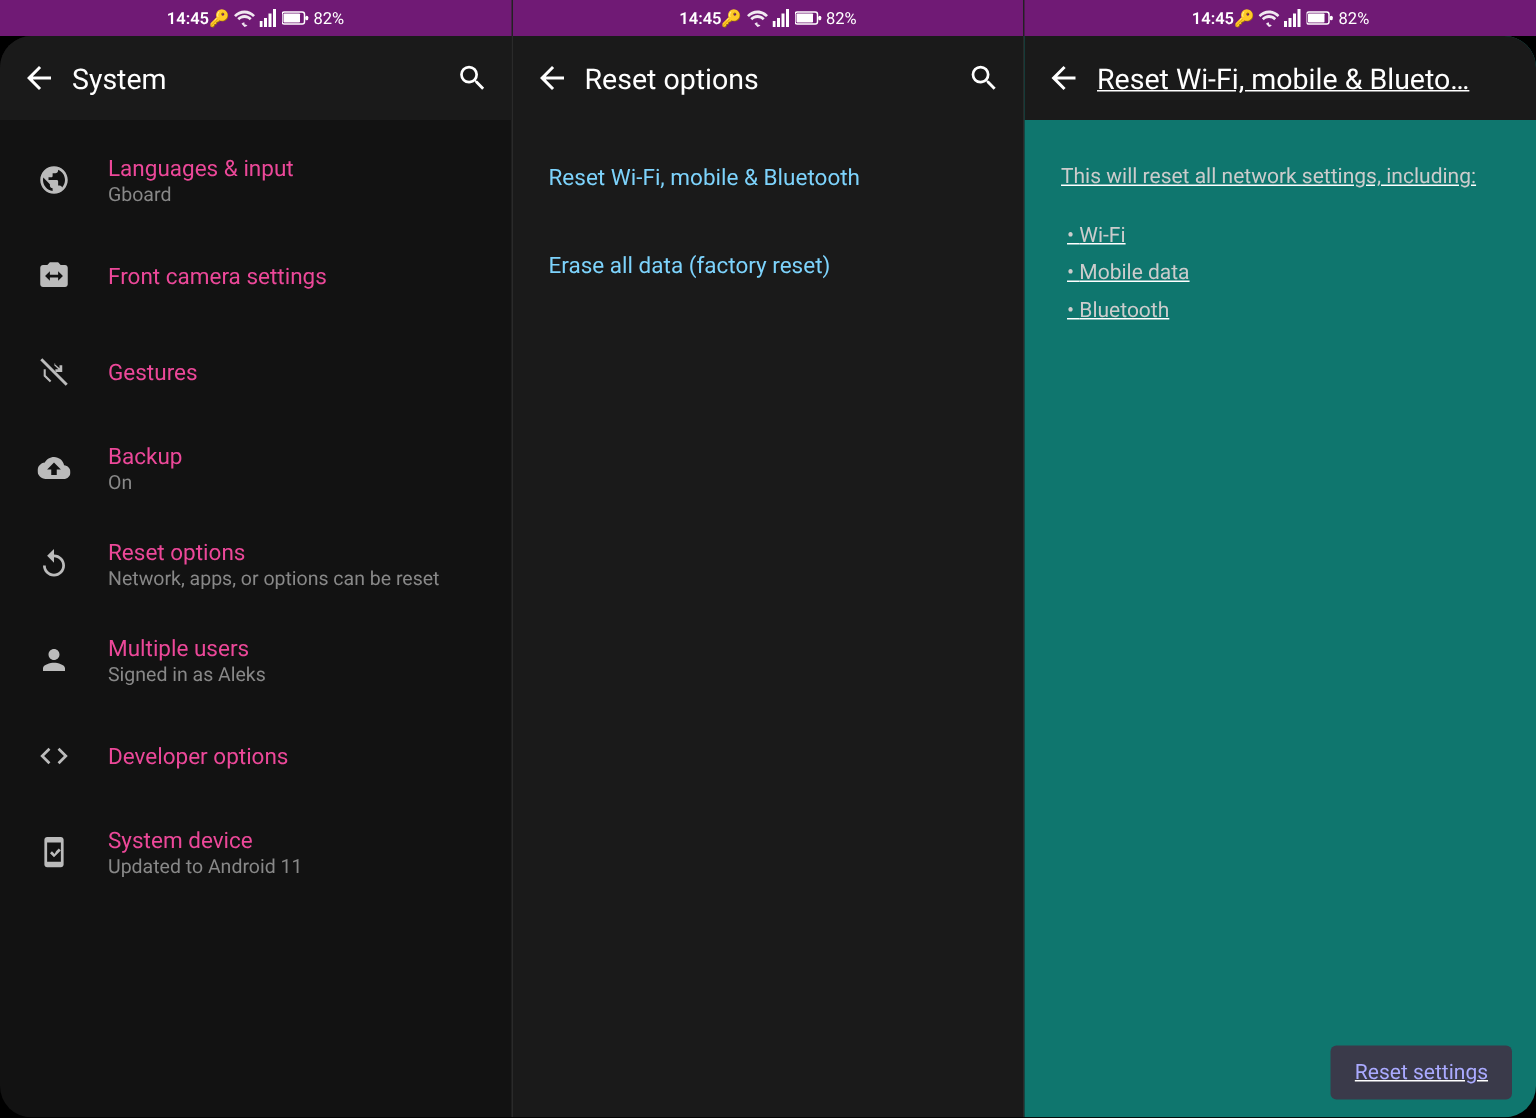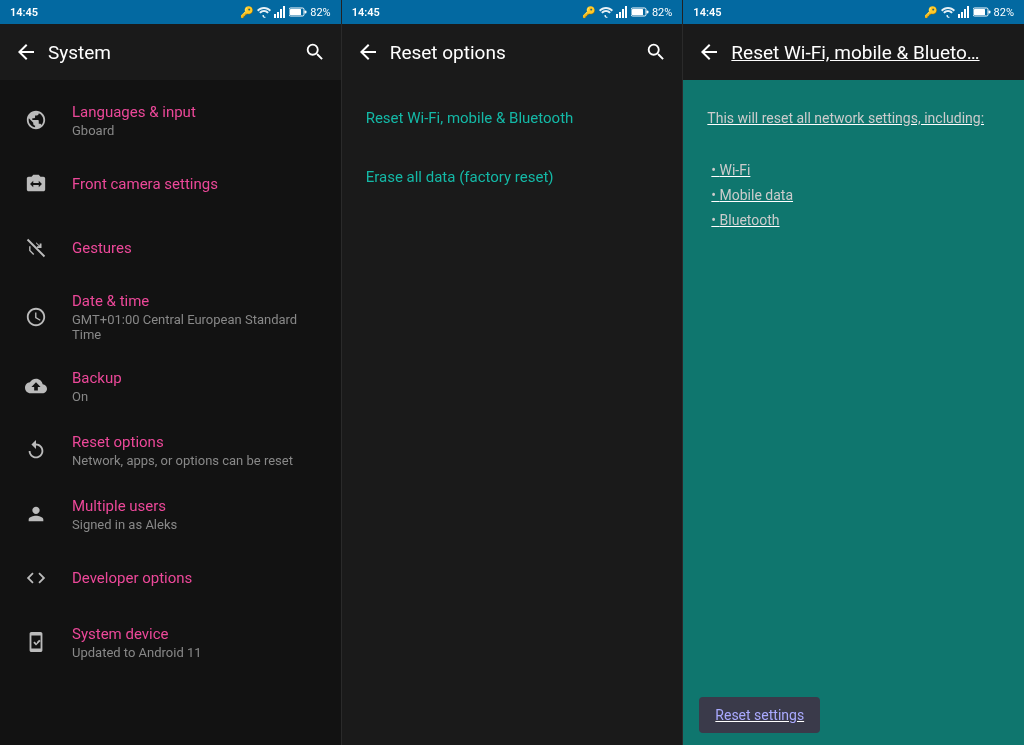--- a/index.html
+++ b/index.html
@@ -15,43 +15,44 @@
     }
 
     
     .status-bars {
       display: flex;
       height: 24px;
       flex-shrink: 0;
     }
     .status-bar {
       flex: 1;
-      background: #0369a1;
-      display: flex;
-      align-items: center;
-      justify-content: space-between;
+      background: #701a75;
+      display: flex;
+      align-items: center;
+      justify-content: center;
       padding: 0 10px;
       font-size: 11px;
       color: #fff;
       border-right: 1px solid #222;
     }
     .status-bar:last-child { border-right: none; }
     .status-left { font-weight: 600; }
     .status-right {
       display: flex;
       align-items: center;
       gap: 3px;
       font-size: 11px;
     }
 
     
     .panels {
       display: flex;
       flex: 1;
       overflow: hidden;
+      border-radius: 21px;
     }
 
     
     .panel {
       flex: 1;
       background: #1a1a1a;
       border-right: 1px solid #2a2a2a;
       display: flex;
       flex-direction: column;
       overflow: hidden;
@@ -136,49 +137,50 @@
     }
 
     
     .reset-item {
       padding: 20px 24px;
       cursor: pointer;
       border-bottom: none;
     }
     .reset-item .reset-item-label {
       font-size: 15px;
-      color: #14b8a6;
+      color: #7dd3fc;
     }
 
     
     .description-content {
       padding: 20px 24px;
     }
     .description-text {
       font-size: 14px;
       color: #ccc;
       line-height: 1.5;
-      margin-bottom: 29px;
+      margin-bottom: 16px;
     }
     .bullet-list {
       padding-left: 4px;
     }
     .bullet-item {
       font-size: 14px;
       color: #ccc;
       line-height: 1.8;
     }
     .bullet-item::before {
       content: '• ';
     }
 
     
     .panel-footer {
       padding: 12px 16px;
       display: flex;
+      justify-content: flex-end;
     }
     .reset-settings-btn {
       background: #3a3a4a;
       color: #aaaaff;
       border: none;
       padding: 10px 16px;
       border-radius: 4px;
       font-size: 14px;
       cursor: pointer;
       font-family: inherit;
@@ -324,31 +326,20 @@
         <div class="item-icon">
           <svg width="22" height="22" viewBox="0 0 24 24" fill="#bbb">
             <path d="M6.5 10h-2v5l4.5 4.5 1.06-1.06-4.06-4.06V10zm6.56-4.24l-1.06 1.06 3.18 3.18H13v2h5V7h-2v2.24L12.06 5.76zM2 3.5L3.5 2 22 20.5 20.5 22 2 3.5z"></path>
           </svg>
         </div>
         <div class="item-text">
           <div class="item-title">Gestures</div>
         </div>
       </div>
 
-      <div class="settings-item">
-        <div class="item-icon">
-          <svg width="22" height="22" viewBox="0 0 24 24" fill="#bbb">
-            <path d="M11.99 2C6.47 2 2 6.48 2 12s4.47 10 9.99 10C17.52 22 22 17.52 22 12S17.52 2 11.99 2zM12 20c-4.42 0-8-3.58-8-8s3.58-8 8-8 8 3.58 8 8-3.58 8-8 8zm.5-13H11v6l5.25 3.15.75-1.23-4.5-2.67V7z"></path>
-          </svg>
-        </div>
-        <div class="item-text">
-          <div class="item-title">Date &amp; time</div>
-          <div class="item-subtitle">GMT+01:00 Central European Standard Time</div>
-        </div>
-      </div>
 
       <div class="settings-item">
         <div class="item-icon">
           <svg width="22" height="22" viewBox="0 0 24 24" fill="#bbb">
             <path d="M19.35 10.04C18.67 6.59 15.64 4 12 4 9.11 4 6.6 5.64 5.35 8.04 2.34 8.36 0 10.91 0 14c0 3.31 2.69 6 6 6h13c2.76 0 5-2.24 5-5 0-2.64-2.05-4.78-4.65-4.96zM14 13v4h-4v-4H7l5-5 5 5h-3z"></path>
           </svg>
         </div>
         <div class="item-text">
           <div class="item-title">Backup</div>
           <div class="item-subtitle">On</div>

